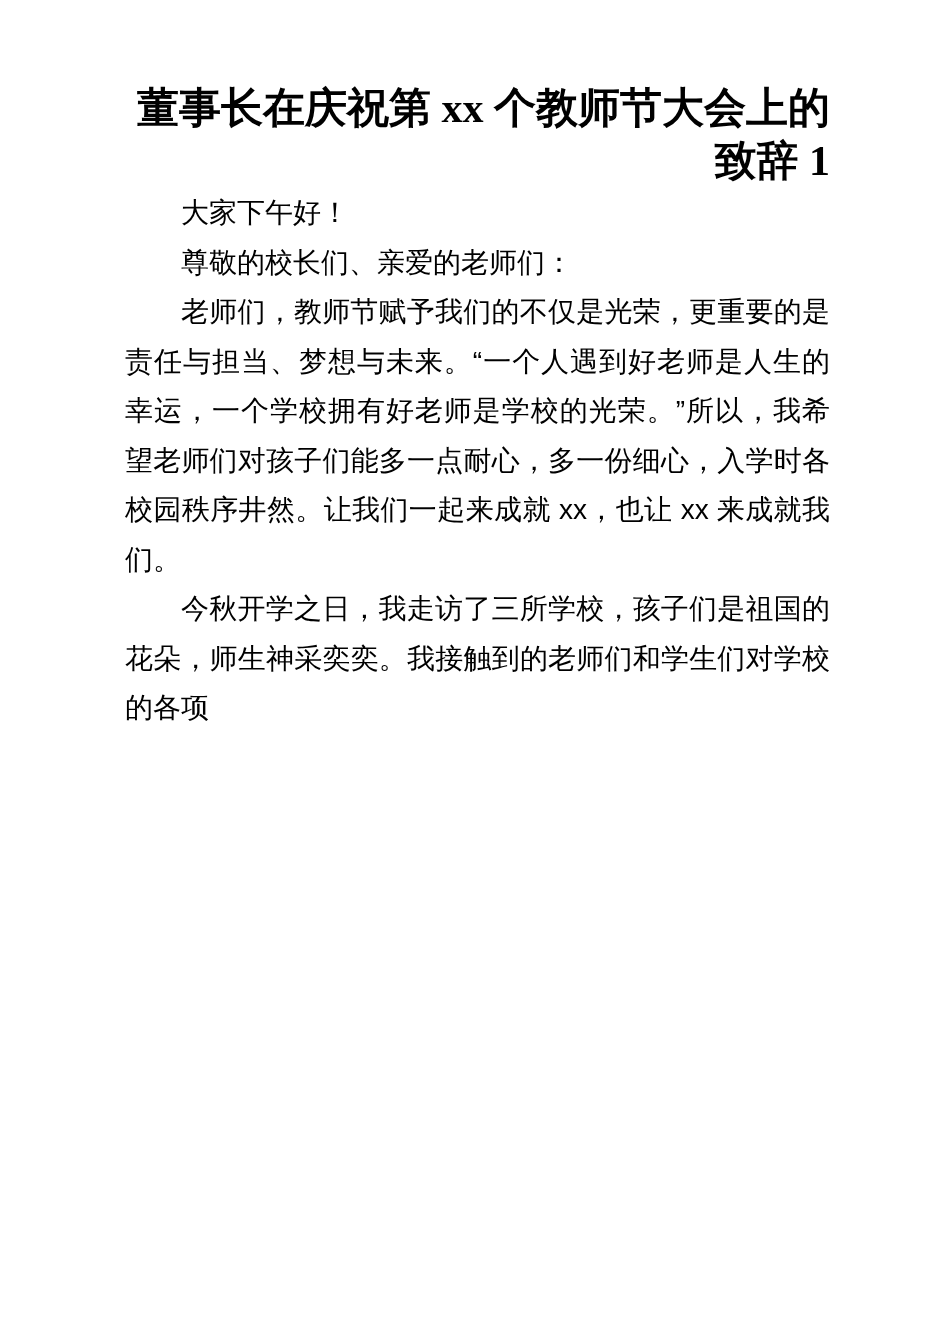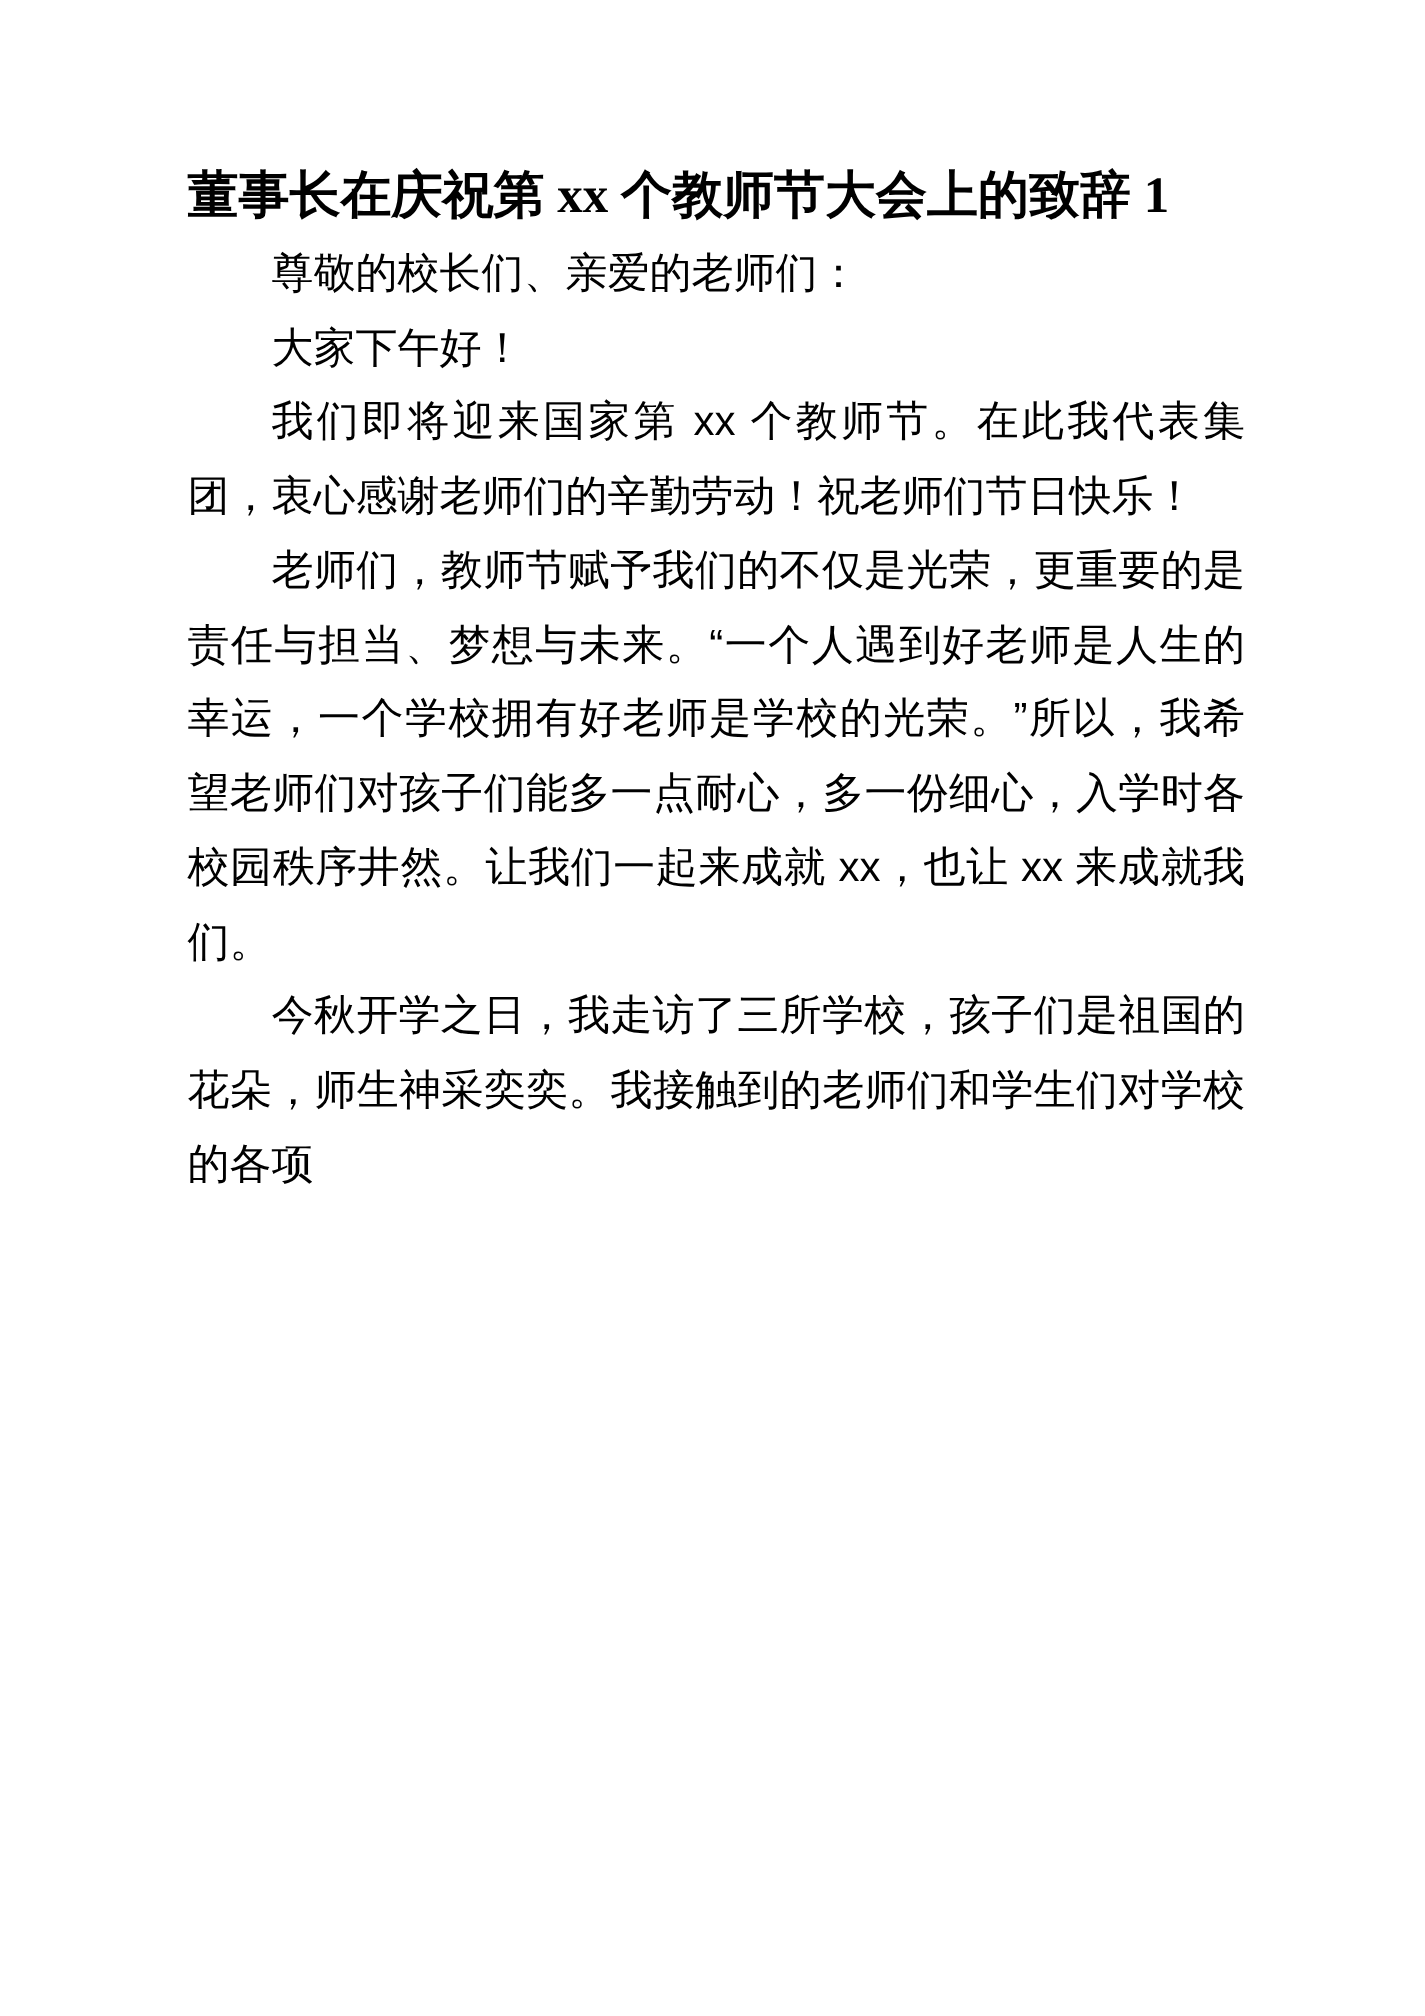--- a/index.html
+++ b/index.html
@@ -16,26 +16,26 @@
       overflow: hidden;
       box-sizing: border-box;
     }
     .content {
       margin-left: 125px;
       margin-right: 120px;
       width: 705px;
     }
     .doc-title {
       margin: 0;
-      padding-top: 104px;
+      padding-top: 82px;
       font-family: "Liberation Serif", "DejaVu Serif", serif;
-      font-size: 34px;
+      font-size: 42px;
       line-height: 53px;
       font-weight: bold;
-      text-align: left;
+      text-align: right;
       color: #000000;
       word-break: break-all;
     }
     .doc-body {
       font-family: "Liberation Sans", "DejaVu Sans", sans-serif;
       font-size: 28px;
       line-height: 49.5px;
       color: #000000;
     }
     .doc-body p {
@@ -46,20 +46,19 @@
       text-justify: inter-ideograph;
     }
   </style>
 </head>
 <body>
 
 <div class="page">
   <div class="content">
     <h1 class="doc-title">董事长在庆祝第 xx 个教师节大会上的致辞 1</h1>
     <div class="doc-body">
+      <p>大家下午好！</p>
       <p>尊敬的校长们、亲爱的老师们：</p>
-      <p>大家下午好！</p>
-      <p>我们即将迎来国家第 xx 个教师节。在此我代表集团，衷心感谢老师们的辛勤劳动！祝老师们节日快乐！</p>
       <p>老师们，教师节赋予我们的不仅是光荣，更重要的是责任与担当、梦想与未来。“一个人遇到好老师是人生的幸运，一个学校拥有好老师是学校的光荣。”所以，我希望老师们对孩子们能多一点耐心，多一份细心，入学时各校园秩序井然。让我们一起来成就 xx，也让 xx 来成就我们。</p>
       <p>今秋开学之日，我走访了三所学校，孩子们是祖国的花朵，师生神采奕奕。我接触到的老师们和学生们对学校的各项</p>
     </div>
   </div>
 </div>
 
 </body></html>

